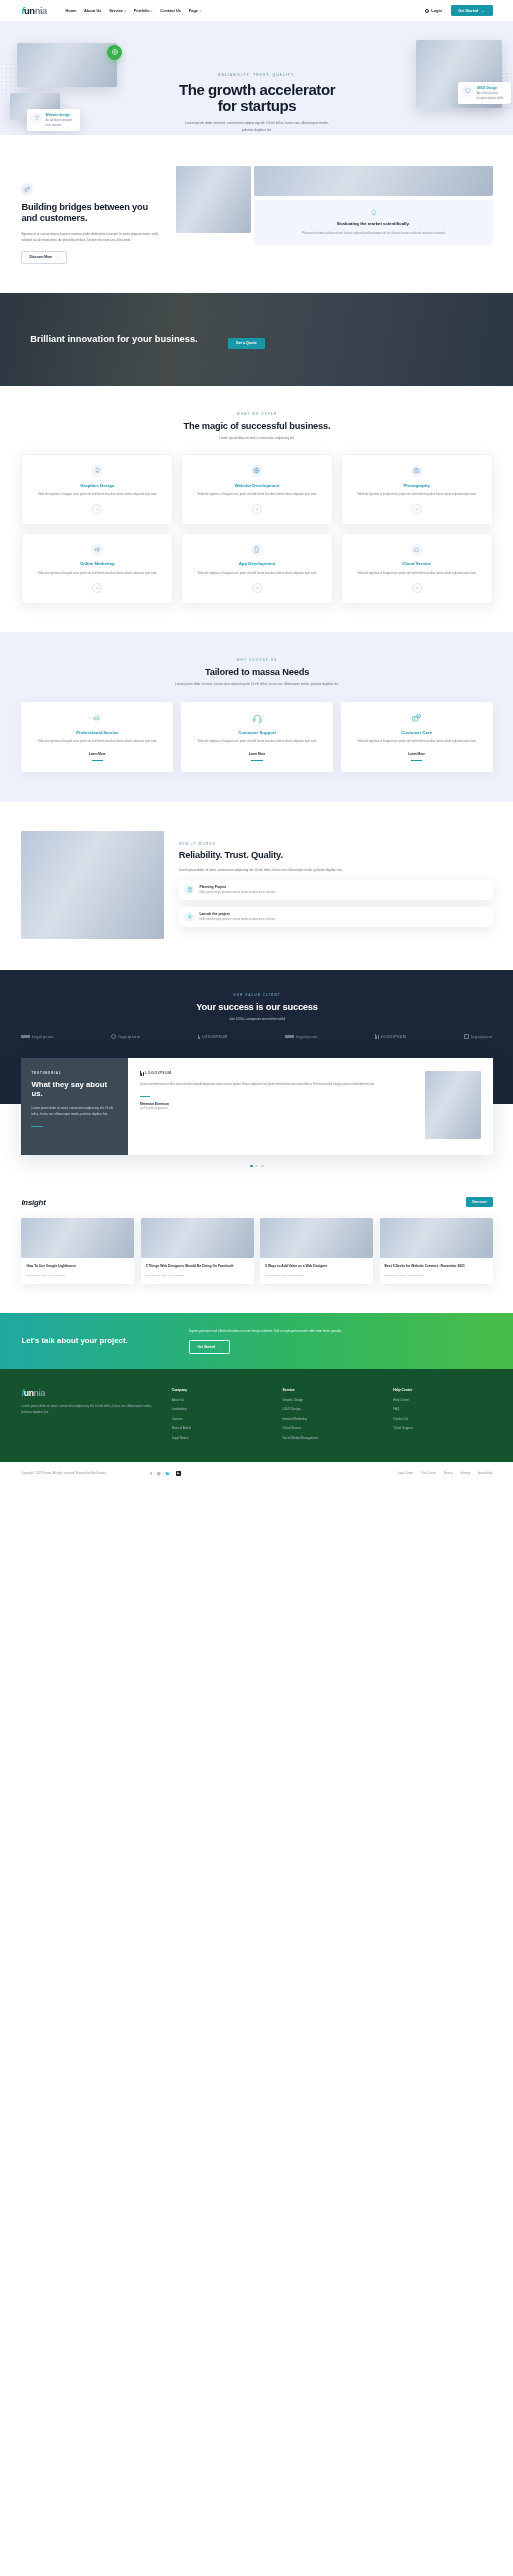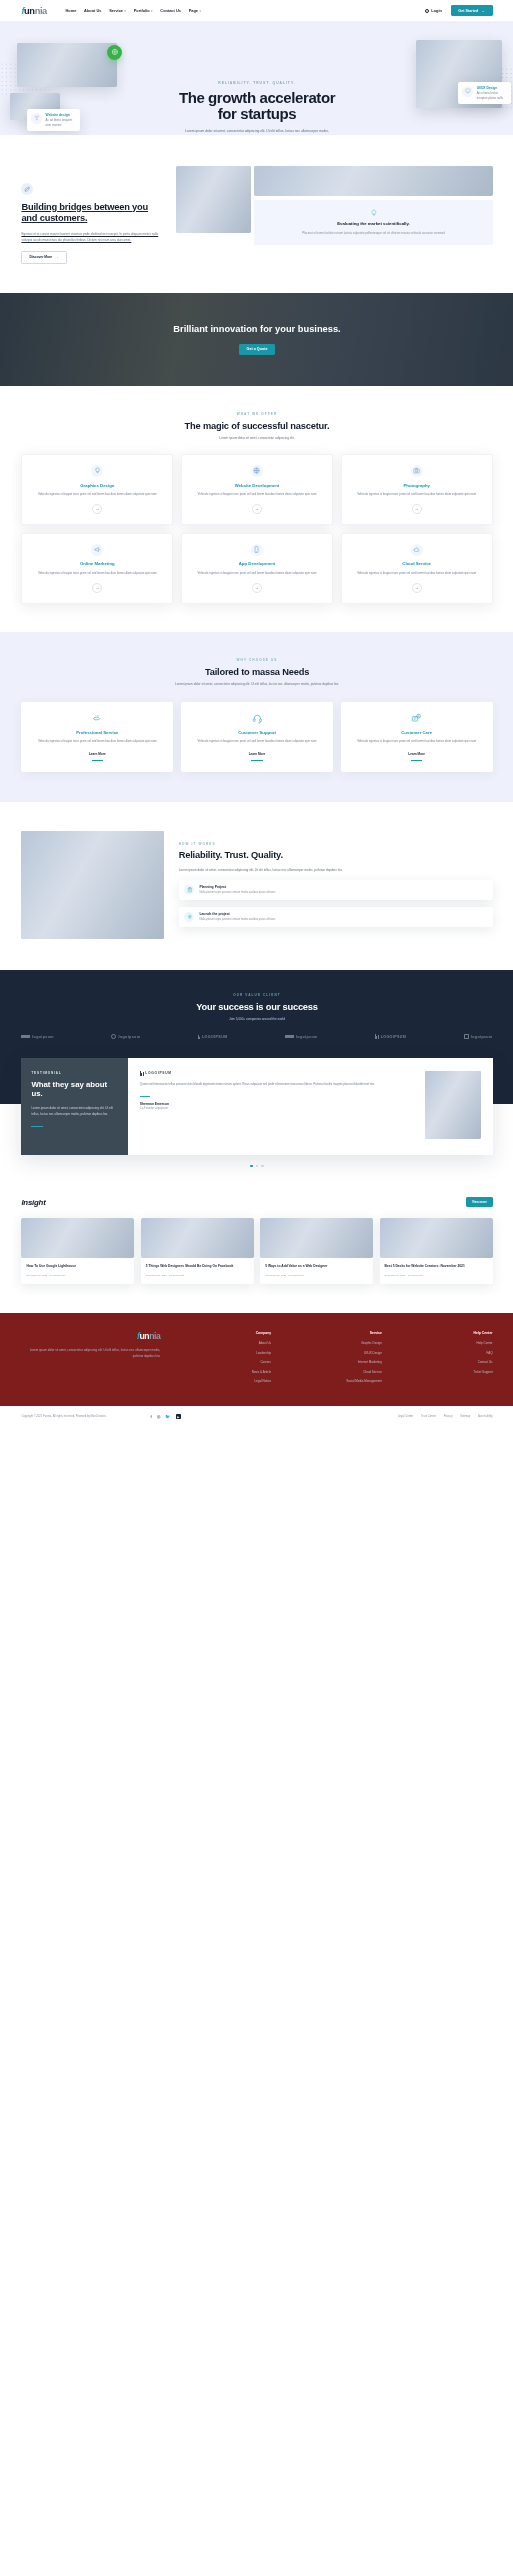--- a/index.html
+++ b/index.html
@@ -50,21 +50,21 @@
   .ph { background:#ccd4e2; border-radius:2.1px; position:relative; overflow:hidden; }
   .ph::after{content:"";position:absolute;inset:0;background:
      linear-gradient(120deg,#b8c6d8 0%,#d8dfe9 40%,#aab8c9 100%);}
   .hero-img1 { width: 100px; height: 44px; margin-left: 10px; box-shadow: 0 4.3px 13px rgba(26,38,60,.14); }
   .hero-img2 { width: 50px; height: 27px; margin-top: 6.4px; margin-left: 2.9px; box-shadow: 0 4.3px 13px rgba(26,38,60,.14);}
   .green-badge {
     position: absolute; left: 107px; top: 23.5px; width: 15px; height: 15px;
     border-radius: 50%; background: #37b24a; display:flex; align-items:center; justify-content:center;
     box-shadow: 0 2.9px 7.1px rgba(55,178,74,.35); z-index: 5;
   }
-  .hero-center { width: 168px; margin: 12px auto; text-align: center; padding-top: 48px; z-index: 3;}
+  .hero-center { width: 168px; margin: 4px auto; text-align: center; padding-top: 48px; z-index: 3;}
   .eyebrow { font-size: 3.3px; letter-spacing: 1px; color: #86a7ae; font-weight: 700; }
   .hero-h1 { font-size: 15px; font-weight: 800; line-height: 1.08; color: #141d2b; margin-top: 4.3px; letter-spacing:-0.4px;}
   .hero-sub { font-size: 3.3px; color: #5e6a7a; line-height: 1.85; margin-top: 6.4px; padding: 0 8.6px;}
   .hero-cta { display:flex; align-items:center; justify-content:center; gap: 10px; margin-top: 7.8px; }
   .link-dark { font-size: 3.6px; font-weight: 700; color:#16202e; display:flex; align-items:center; gap:2.9px; }
   .hero-right { position:absolute; right: 4.3px; top: 18.5px; width: 118px; }
   .hero-img3 { width: 86px; height: 68px; margin-left: 24px; box-shadow: 0 5px 14.3px rgba(26,38,60,.16); }
   .float-card {
     position: absolute; background: #fff; border-radius: 2.1px; padding: 3.6px 4.3px;
     box-shadow: 0 4.3px 14.3px rgba(26,38,60,.14); display:flex; gap:3.6px; align-items:flex-start;
@@ -78,21 +78,21 @@
   .fc-right { right: 2.9px; top: 61px; width: 53px; }
   .fc-left  { left: 27px; top: 88px; width: 53px; }
   .hero-right-dots {
     position:absolute; right: 0; top: 46px; width: 18.5px; height: 43px;
     background-image: radial-gradient(#b9c2d6 0.5px, transparent 0.5px);
     background-size: 4.3px 4.3px;
   }
 
   
   .bridges { background:#fff; padding: 31px 21.4px 28.5px; display:flex; gap: 11.4px; align-items:flex-start;}
-  .br-left { width: 143px; padding-top: 17px; text-decoration: underline;}
+  .br-left { width: 143px; padding-top: 17px;}
   .round-ico {
     width: 12px; height: 12px; border-radius: 50%; background:#eaf0fb;
     display:flex;align-items:center;justify-content:center; margin-bottom: 6.4px;
   }
   .h2 { font-size: 9.3px; font-weight: 800; line-height: 1.25; color:#141d2b; letter-spacing:-0.2px;}
   .body-sm { font-size: 3.1px; color:#69737f; line-height: 2.0; margin-top: 5.7px;}
   .btn-outline {
     margin-top: 7.8px; border: 0.7px solid #d3d9e3; background: #fff; color:#16202e;
     font-size: 3.3px; font-weight:700; padding: 3.6px 7.1px; border-radius:1.4px;
     display:inline-flex; align-items:center; gap:2.9px; cursor:pointer;
@@ -102,22 +102,22 @@
   .br-col2 { flex: 1; }
   .br-im1 { width:100%; height: 67px; }
   .br-im2 { width:100%; height: 30px; }
   .eval-card { background:#f2f5fd; padding: 7.1px 6.4px 8.6px; text-align:center; margin-top: 3.6px;}
   .eval-ico { width: 10.7px;height:10.7px;margin:0 auto 3.6px; display:flex;align-items:center;justify-content:center;}
   .eval-t { font-size: 4.3px; font-weight: 800; color:#141d2b; line-height:1.35;}
   .eval-d { font-size: 2.9px; color:#87909c; line-height: 1.9; margin-top: 3.6px;}
 
   
   .banner {
-    height: 93px; position: relative; display:flex; flex-direction:column;
-    align-items:center; justify-content:center; text-align:center;
+    height: 93px; position: relative; display:flex; flex-direction:row;
+    align-items:center; justify-content:flex-start; text-align:center;
     background: linear-gradient(100deg,#3c4a52 0%,#6a6f63 35%,#55616b 65%,#3d4a56 100%);
   }
   .banner::before{content:"";position:absolute;inset:0;background:rgba(24,34,46,.45);}
   .banner-h { position:relative; font-size: 9.3px; font-weight:800; color:#fff; line-height:1.3; width: 228px; }
   .banner-btn { position:relative; margin-top: 8.6px; }
 
   
   .services { padding: 26px 21.4px 28.5px; background:#fff; text-align:center; position:relative;}
   .eyebrow2 { font-size: 3.1px; letter-spacing: 1.1px; color:#8fb4bb; font-weight:700;}
   .sec-h { font-size: 9.3px; font-weight:800; color:#141d2b; margin-top: 5px; letter-spacing:-0.2px;}
@@ -215,21 +215,21 @@
     padding: 15.7px 21.4px; display:flex; align-items:center; gap: 14.3px;
   }
   .cta-h { font-size: 7.8px; font-weight:800; color:#fff; line-height:1.25; width: 153px;}
   .cta-r { flex:1; }
   .cta-d { font-size: 3px; color:#e9f7f1; line-height:1.85;}
   .btn-ghost { margin-top: 6.4px; border:0.7px solid #ffffff; background:transparent; color:#fff;
                font-size:3.3px; font-weight:700; padding:3.6px 7.8px; border-radius:1.4px; cursor:pointer;
                display:inline-flex; align-items:center; gap:2.9px;}
 
   
-  .footer { background:#7f1d1d; padding: 18.5px 21.4px 17px; display:flex; gap: 11.4px; text-align: right;}
+  .footer { background:#14532d; padding: 18.5px 21.4px 17px; display:flex; gap: 11.4px;}
   .f-brand { width: 139px; }
   .f-logo { font-size: 8.6px; font-weight:700; letter-spacing:-0.4px; }
   .f-logo .f { color:#15b0c4; font-style:italic;}
   .f-logo .un { color:#ffffff;}
   .f-logo .nia { color:#8d97a5;}
   .f-desc { font-size:3px; color:#aab3c0; line-height:1.95; margin-top: 6.4px;}
   .f-col { flex:1; }
   .f-h { font-size:3.4px; font-weight:800; color:#fff; margin-bottom:5.7px;}
   .f-col a { display:block; font-size:3px; color:#b4bcc8; text-decoration:none; margin-bottom:5px; line-height:1.5;}
   .footbar { background:#fff; padding: 8.6px 21.4px; display:flex; align-items:center; gap:10px;}
@@ -385,21 +385,21 @@
 
   <div class="banner">
     <div class="banner-h">Brilliant innovation for your business.</div>
     <button class="btn-teal banner-btn">
       <span>Get a Quote</span>
     </button>
   </div>
 
   <div class="services">
     <div class="eyebrow2">WHAT WE OFFER</div>
-    <div class="sec-h">The magic of successful nascetur.</div>
+    <div class="sec-h">The magic of successful business.</div>
     <div class="sec-sub">Lorem ipsum dolor sit amet, consectetur adipiscing elit.</div>
     <div class="grid3">
 
       <div class="svc-card">
         <div class="svc-ico">
           <svg width="7.1" height="7.1" viewBox="0 0 24 24" fill="none" stroke="#3c7fb5" stroke-width="1.4">
               <path d="M12 3a6 6 0 0 0-4 10.5V16h8v-2.5A6 6 0 0 0 12 3zM9 19h6"></path>
             </svg>
         </div>
         <div class="svc-t">Graphics Design</div>
@@ -656,20 +656,30 @@
       <div class="post">
         <div class="ph post-img"></div>
         <div class="post-body">
           <div class="post-t">Best 5 Desks for Website Creators: November 2021</div>
           <div class="post-m">December 20, 2021 · No Comments</div>
         </div>
       </div>
     </div>
   </div>
 
+  <div class="cta">
+    <div class="cta-h">Let's talk about your project.</div>
+    <div class="cta-r">
+      <div class="cta-d">Sapien parturient sed efficitur faucibus ex enim tempus lobortis. Sed suscipit porta montes nibh vitae finivis gravida.</div>
+      <button class="btn-ghost">
+        <span>Get Started</span>
+        <span>→</span>
+      </button>
+    </div>
+  </div>
 
   <div class="footer">
     <div class="f-brand">
       <div class="f-logo">
         <span class="f">f</span><span class="un">un</span><span class="nia">nia</span>
       </div>
       <div class="f-desc">Lorem ipsum dolor sit amet, consectetur adipiscing elit. Ut elit tellus, luctus nec ullamcorper mattis, pulvinar dapibus leo.</div>
     </div>
     <div class="f-col">
       <div class="f-h">Company</div>

